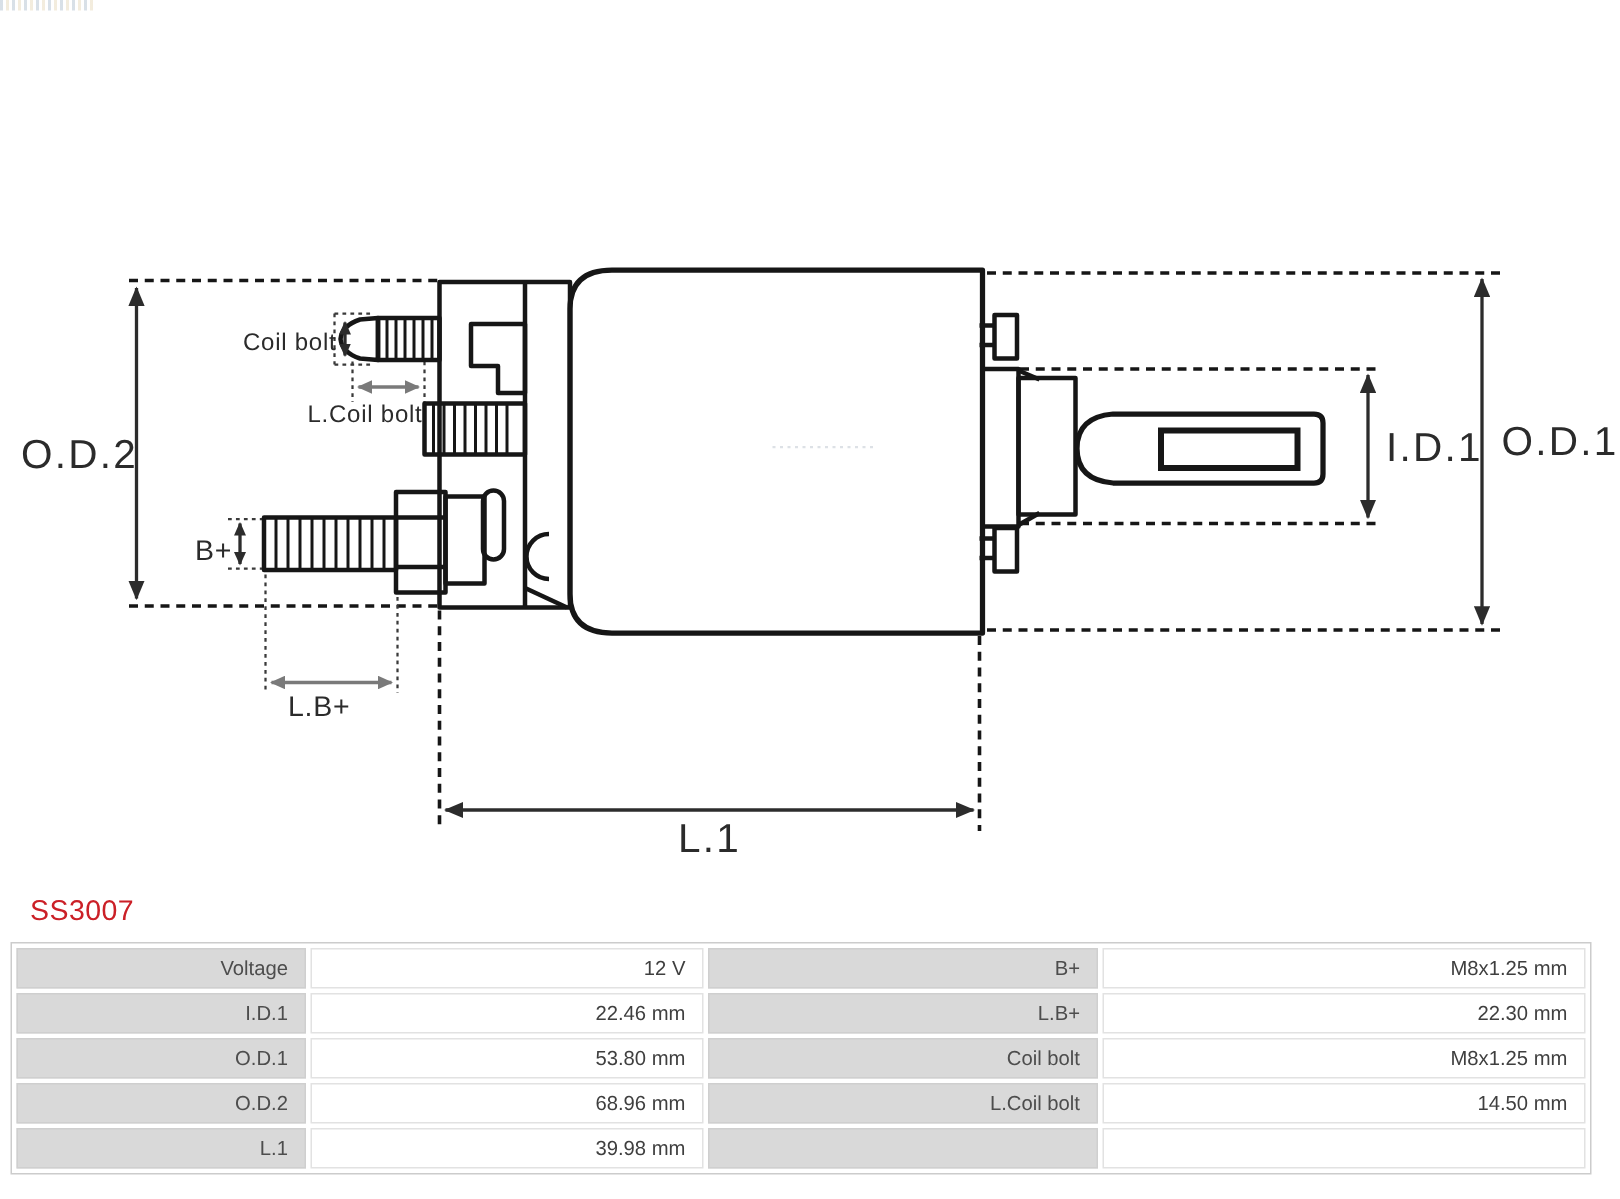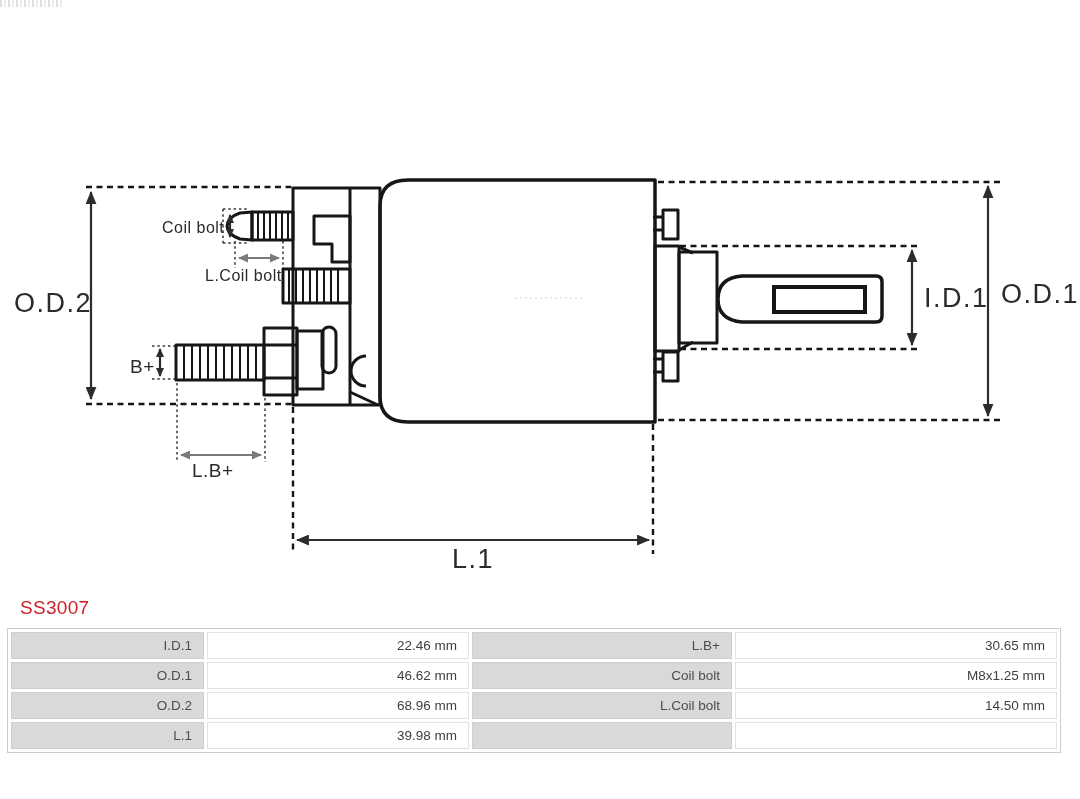--- a/index.html
+++ b/index.html
@@ -183,28 +183,34 @@
   <div class="spec-table-wrap">
     <table class="spec">
       <colgroup>
         <col style="width:193px">
           <col style="width:262px">
           <col style="width:260px">
           <col style="width:322px">
       </colgroup>
       <tbody>
         <tr>
+          <td class="lbl">Voltage</td>
+          <td class="val">12 V</td>
+          <td class="lbl">B+</td>
+          <td class="val">M8x1.25 mm</td>
+        </tr>
+        <tr>
           <td class="lbl">I.D.1</td>
           <td class="val">22.46 mm</td>
           <td class="lbl">L.B+</td>
-          <td class="val">30.65 mm</td>
+          <td class="val">22.30 mm</td>
         </tr>
         <tr>
           <td class="lbl">O.D.1</td>
-          <td class="val">46.62 mm</td>
+          <td class="val">53.80 mm</td>
           <td class="lbl">Coil bolt</td>
           <td class="val">M8x1.25 mm</td>
         </tr>
         <tr>
           <td class="lbl">O.D.2</td>
           <td class="val">68.96 mm</td>
           <td class="lbl">L.Coil bolt</td>
           <td class="val">14.50 mm</td>
         </tr>
         <tr>

